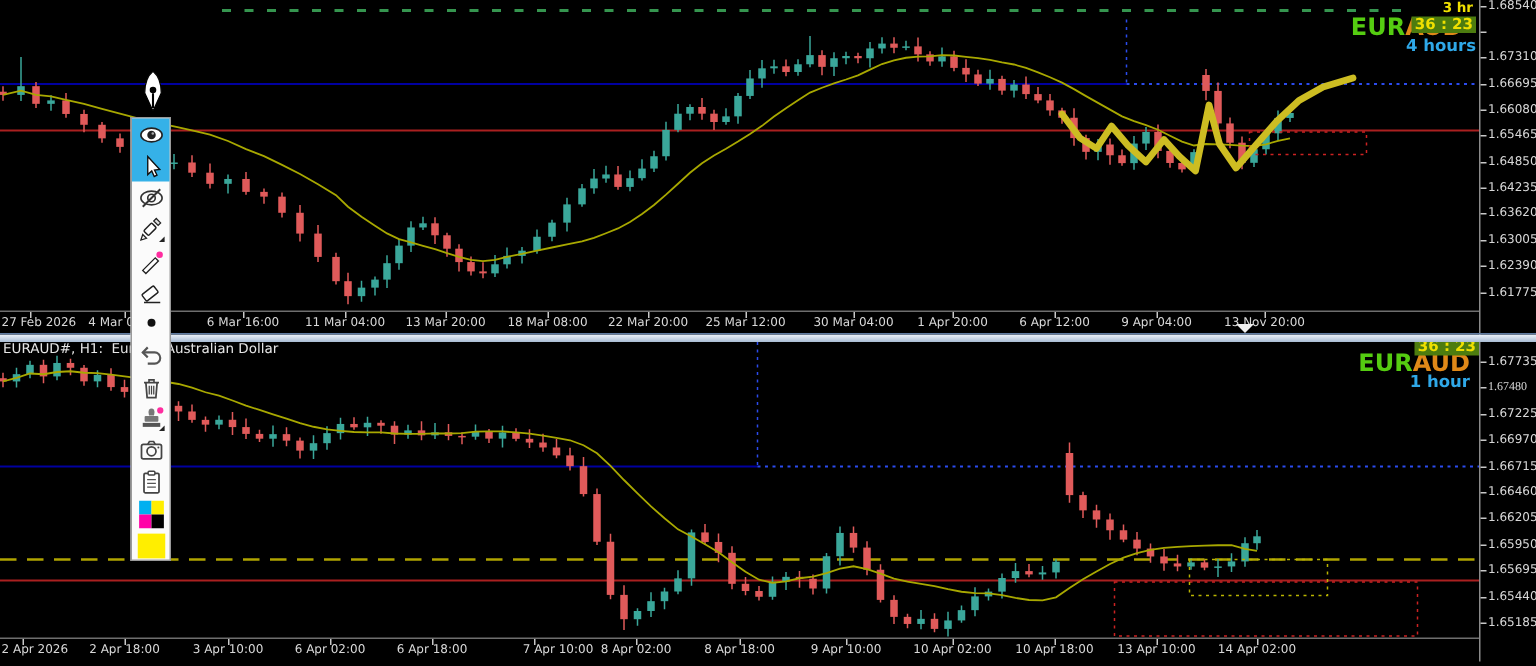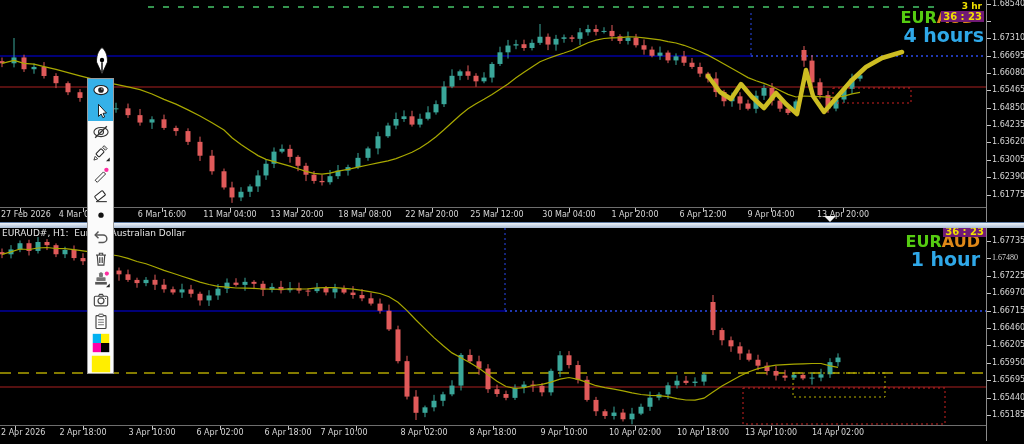--- a/index.html
+++ b/index.html
@@ -15,23 +15,23 @@
   .hline{position:absolute;background:#6e6e6e;height:1px;z-index:2;}
   #vaxline{position:absolute;width:1px;background:#8a8a8a;z-index:3;}
   #splitter{position:absolute;left:0;top:222px;width:1024px;height:5px;z-index:7;
             background:linear-gradient(#eef3fa,#a9bcd4);border-top:1px solid #5f7ba1;}
   #split-triangle{position:absolute;left:824px;top:216px;width:0;height:0;z-index:8;
             border-left:6px solid transparent;border-right:6px solid transparent;border-top:6px solid #f0f0f0;}
   .ot{position:absolute;z-index:6;white-space:nowrap;font-weight:bold;}
   .symline{font-size:16px;letter-spacing:0px;}
   .eur-part{}
   .aud-part{}
-  .cd{font-size:10px;background:#701a75;padding:0 2px;}
+  .cd{font-size:10px;background:#4d7c0f;padding:0 2px;}
   .cdhr{font-size:9px;background:#000;padding:0 2px;text-align:center;}
-  .tf{font-size:19px;}
+  .tf{font-size:11px;}
   #toolbar{position:absolute;left:87px;top:78px;width:27px;z-index:10;background:#fbfbfb;
            border:1px solid #9a9a9a;box-sizing:border-box;}
   .tool{width:25px;height:21px;display:flex;align-items:center;justify-content:center;}
   .tool.selected{background:#35b1e8;}
   .tool svg{display:block;}
   .tool.palette{height:24px;}
   .tool.current-color{height:18px;}
   #pen-float{position:absolute;left:91px;top:46px;z-index:11;}
   .t1{background:linear-gradient(90deg,#3b6fe0 0 3px,#eef2ff 3px);border:1px solid #30497e;box-sizing:border-box;}
   .t2{background:linear-gradient(180deg,#d23b3b 0 5px,#2b46c8 5px);border:1px solid #555;box-sizing:border-box;}
@@ -485,35 +485,35 @@
       <div class="axis-label" style="top: 210px; left: 497px; transform: translateX(-50%);">25 Mar 12:00</div>
       <div class="xtick" style="left: 497px; top: 208px;"></div>
       <div class="axis-label" style="top: 210px; left: 569px; transform: translateX(-50%);">30 Mar 04:00</div>
       <div class="xtick" style="left: 569px; top: 208px;"></div>
       <div class="axis-label" style="top: 210px; left: 635px; transform: translateX(-50%);">1 Apr 20:00</div>
       <div class="xtick" style="left: 635px; top: 208px;"></div>
       <div class="axis-label" style="top: 210px; left: 703px; transform: translateX(-50%);">6 Apr 12:00</div>
       <div class="xtick" style="left: 703px; top: 208px;"></div>
       <div class="axis-label" style="top: 210px; left: 771px; transform: translateX(-50%);">9 Apr 04:00</div>
       <div class="xtick" style="left: 771px; top: 208px;"></div>
-      <div class="axis-label" style="top: 210px; left: 843px; transform: translateX(-50%);">13 Apr 20:00</div>
+      <div class="axis-label" style="top: 210px; left: 843px; transform: translateX(-50%);">13 Nov 20:00</div>
       <div class="xtick" style="left: 843px; top: 208px;"></div>
     </div>
   <div id="xaxis-bottom">
       <div class="axis-label" style="top: 428px; left: 1px;">2 Apr 2026</div>
       <div class="xtick" style="left: 15px; top: 426px;"></div>
       <div class="axis-label" style="top: 428px; left: 83px; transform: translateX(-50%);">2 Apr 18:00</div>
       <div class="xtick" style="left: 83px; top: 426px;"></div>
       <div class="axis-label" style="top: 428px; left: 152px; transform: translateX(-50%);">3 Apr 10:00</div>
       <div class="xtick" style="left: 152px; top: 426px;"></div>
       <div class="axis-label" style="top: 428px; left: 220px; transform: translateX(-50%);">6 Apr 02:00</div>
       <div class="xtick" style="left: 220px; top: 426px;"></div>
       <div class="axis-label" style="top: 428px; left: 288px; transform: translateX(-50%);">6 Apr 18:00</div>
       <div class="xtick" style="left: 288px; top: 426px;"></div>
-      <div class="axis-label" style="top: 428px; left: 344px; transform: translateX(-50%); text-align: center;">7 Apr 10:00</div>
+      <div class="axis-label" style="top: 428px; left: 372px; transform: translateX(-50%); text-align: center;">7 Apr 10:00</div>
       <div class="xtick" style="left: 356px; top: 426px;"></div>
       <div class="axis-label" style="top: 428px; left: 424px; transform: translateX(-50%);">8 Apr 02:00</div>
       <div class="xtick" style="left: 424px; top: 426px;"></div>
       <div class="axis-label" style="top: 428px; left: 493px; transform: translateX(-50%);">8 Apr 18:00</div>
       <div class="xtick" style="left: 493px; top: 426px;"></div>
       <div class="axis-label" style="top: 428px; left: 564px; transform: translateX(-50%);">9 Apr 10:00</div>
       <div class="xtick" style="left: 564px; top: 426px;"></div>
       <div class="axis-label" style="top: 428px; left: 635px; transform: translateX(-50%);">10 Apr 02:00</div>
       <div class="xtick" style="left: 635px; top: 426px;"></div>
       <div class="axis-label" style="top: 428px; left: 703px; transform: translateX(-50%);">10 Apr 18:00</div>

